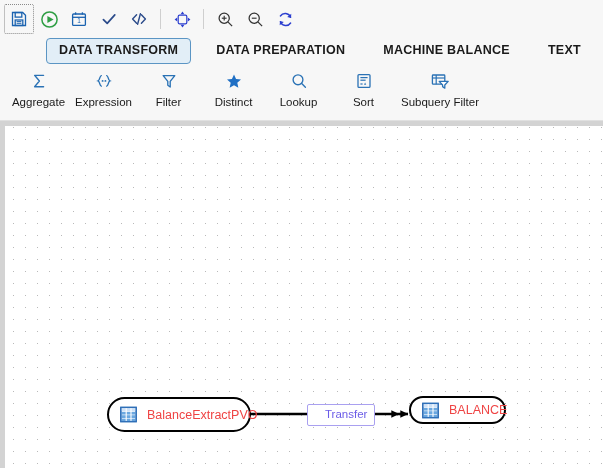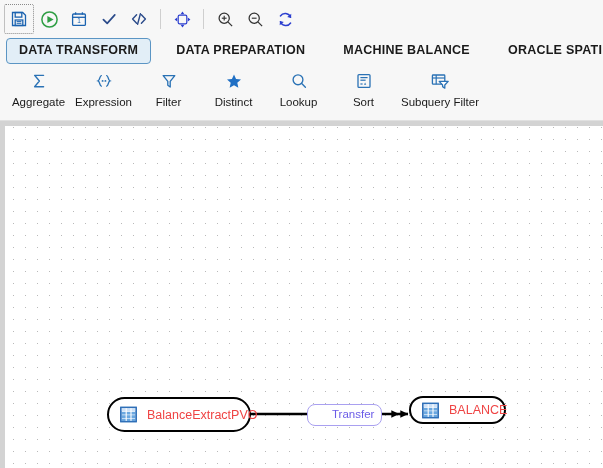--- a/index.html
+++ b/index.html
@@ -59,20 +59,21 @@
     height: 27px;
     min-height: 27px;
     background: #f7f7f7;
     display: flex;
     align-items: flex-start;
     padding-left: 6px;
     box-sizing: border-box;
     position: relative;
     white-space: nowrap;
     overflow: hidden;
+    margin-left: 40px;
   }
   .tab {
     font-size: 12.5px;
     font-weight: bold;
     color: #1a1a1a;
     letter-spacing: 0.25px;
     padding: 4px 12px 5px 12px;
     box-sizing: border-box;
     border: 1px solid transparent;
     border-radius: 4px;
@@ -180,25 +181,25 @@
     color: #ef4444;
     line-height: 14px;
     white-space: nowrap;
   }
 
   .edge-label {
     position: absolute;
     box-sizing: border-box;
     background: #ffffff;
     border: 1.2px solid #a9a0f0;
-    border-radius: 8px;
+    border-radius: 2px;
     color: #6b5ce7;
     font-size: 11.5px;
     line-height: 13px;
-    padding: 3px 7px 4px 24px;
+    padding: 3px 7px 4px 17px;
     z-index: 4;
     white-space: nowrap;
   }
 </style>
 </head>
 <body>
 
 <div id="app">
 
   <div class="toolbar">
@@ -287,20 +288,23 @@
 
   <div class="tabbar">
     <div class="tab active">
       <span>DATA TRANSFORM</span>
     </div>
     <div class="tab">
       <span>DATA PREPARATION</span>
     </div>
     <div class="tab">
       <span>MACHINE BALANCE</span>
+    </div>
+    <div class="tab">
+      <span>TEXT</span>
     </div>
     <div class="tab">
       <span>ORACLE SPATI</span>
     </div>
   </div>
 
   <div class="ribbon">
 
     <div class="ribbon-item">
       <span class="ribbon-icon">

